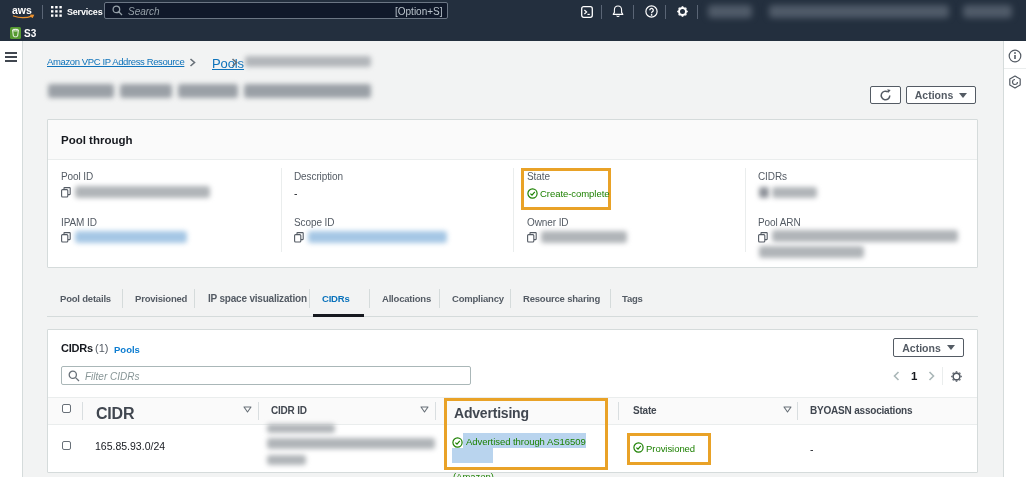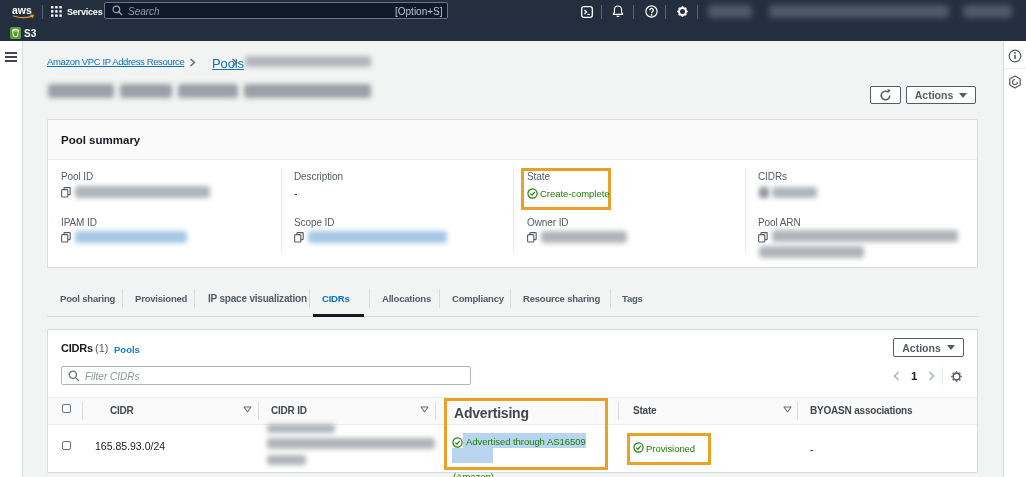--- a/index.html
+++ b/index.html
@@ -137,21 +137,21 @@
 </div>
 <div class="btn" style="left:906px;top:86px;width:70px;height:18px;">
   <span>Actions</span>
   <svg width="8" height="5" viewBox="0 0 8 5" style="margin-left:6px;">
       <path d="M0 0 L8 0 L4 5 Z" fill="#545b64"></path>
     </svg>
 </div>
 
 <div class="card" style="left:47px;top:119px;width:931px;height:149px;"></div>
 <div class="abs" style="left:48px;top:120px;width:929px;height:40px;background:#fafafa;border-bottom:1px solid #eaeded;"></div>
-<div class="abs" style="left:61px;top:134px;font-size:11.5px;font-weight:bold;color:#16191f;">Pool summary</div>
+<div class="abs" style="left:61px;top:134px;font-size:11.5px;font-weight:bold;color:#16191f;">Pool through</div>
 
 <div class="abs" style="left:281px;top:168px;width:1px;height:84px;background:#eaeded;"></div>
 <div class="abs" style="left:513px;top:168px;width:1px;height:84px;background:#eaeded;"></div>
 <div class="abs" style="left:745px;top:168px;width:1px;height:84px;background:#eaeded;"></div>
 
 <div class="abs lbl" style="left:61px;top:171px;">Pool ID</div>
 <svg class="abs" style="left:61px;top:187px;" width="10" height="11" viewBox="0 0 10 11">
   <rect x="0.6" y="2.6" width="6.2" height="7.4" rx="1" stroke="#545b64" stroke-width="1.1" fill="none"></rect>
   <path d="M3 2.6 L3 1.2 Q3 0.6 3.6 0.6 L8.6 0.6 Q9.2 0.6 9.2 1.2 L9.2 7 Q9.2 7.6 8.6 7.6 L7 7.6" stroke="#545b64" stroke-width="1.1" fill="none"></path>
 </svg>
@@ -195,21 +195,21 @@
 
 <div class="abs lbl" style="left:758px;top:217px;">Pool ARN</div>
 <svg class="abs" style="left:758px;top:232px;" width="10" height="11" viewBox="0 0 10 11">
   <rect x="0.6" y="2.6" width="6.2" height="7.4" rx="1" stroke="#545b64" stroke-width="1.1" fill="none"></rect>
   <path d="M3 2.6 L3 1.2 Q3 0.6 3.6 0.6 L8.6 0.6 Q9.2 0.6 9.2 1.2 L9.2 7 Q9.2 7.6 8.6 7.6 L7 7.6" stroke="#545b64" stroke-width="1.1" fill="none"></path>
 </svg>
 <div class="abs blur" style="left:772px;top:230px;width:186px;height:12px;background:#b0b4b8;"></div>
 <div class="abs blur" style="left:759px;top:246px;width:105px;height:12px;background:#b0b4b8;"></div>
 
 <div class="abs" style="left:47px;top:316px;width:931px;height:1px;background:#d5dbdb;"></div>
-<div class="abs" style="top:293px;left:60px;font-size:9.5px;font-weight:bold;color:#545b64;letter-spacing:-0.2px;">Pool sharing</div>
+<div class="abs" style="top:293px;left:60px;font-size:9.5px;font-weight:bold;color:#545b64;letter-spacing:-0.2px;">Pool details</div>
 <div class="abs" style="left:122px;top:289px;width:1px;height:19px;background:#d5dbdb;"></div>
 <div class="abs" style="top:293px;left:135px;font-size:9.5px;font-weight:bold;color:#545b64;letter-spacing:-0.2px;">Provisioned</div>
 <div class="abs" style="left:194px;top:289px;width:1px;height:19px;background:#d5dbdb;"></div>
 <div class="abs" style="top:293px;left:208px;font-size:10px;font-weight:bold;color:#545b64;letter-spacing:-0.2px;">IP space visualization</div>
 <div class="abs" style="left:309px;top:289px;width:1px;height:19px;background:#d5dbdb;"></div>
 <div class="abs" style="top:293px;left:322px;font-size:9.5px;font-weight:bold;color:#0a72bb;letter-spacing:-0.2px;">CIDRs</div>
 <div class="abs" style="left:313px;top:314px;width:51px;height:3px;background:#16191f;"></div>
 <div class="abs" style="left:369px;top:289px;width:1px;height:19px;background:#d5dbdb;"></div>
 <div class="abs" style="top:293px;left:382px;font-size:9.5px;font-weight:bold;color:#545b64;letter-spacing:-0.2px;">Allocations</div>
 <div class="abs" style="left:439px;top:289px;width:1px;height:19px;background:#d5dbdb;"></div>
@@ -255,21 +255,21 @@
     <line x1="2.75" y1="2.75" x2="3.6" y2="3.6"></line>
       <line x1="9.4" y1="9.4" x2="10.25" y2="10.25"></line>
     <line x1="2.75" y1="10.25" x2="3.6" y2="9.4"></line>
       <line x1="9.4" y1="3.6" x2="10.25" y2="2.75"></line>
   </g>
 </svg>
 
 <div class="abs" style="left:48px;top:397px;width:929px;height:28px;background:#fafafa;border-top:1px solid #eaeded;border-bottom:1px solid #eaeded;"></div>
 <div class="abs" style="left:62px;top:404px;width:9px;height:9px;background:#fff;border:1px solid #687078;border-radius:2px;"></div>
 <div class="abs" style="left:82px;top:402px;width:1px;height:18px;background:#d9dee0;"></div>
-<div class="abs" style="left:96px;top:405px;font-size:10px;font-weight:bold;color:#414750;letter-spacing:-0.2px;margin-left:14px;">CIDR</div>
+<div class="abs" style="left:96px;top:405px;font-size:16px;font-weight:bold;color:#414750;letter-spacing:-0.2px;">CIDR</div>
 <svg class="abs" style="left:243px;top:406px;" width="9" height="7" viewBox="0 0 9 7">
   <path d="M1 1 L8 1 L4.5 6 Z" stroke="#687078" stroke-width="1.1" fill="none" stroke-linejoin="round"></path>
 </svg>
 <div class="abs" style="left:258px;top:402px;width:1px;height:18px;background:#d9dee0;"></div>
 <div class="abs" style="left:271px;top:405px;font-size:10px;font-weight:bold;color:#414750;letter-spacing:-0.2px;">CIDR ID</div>
 <svg class="abs" style="left:420px;top:406px;" width="9" height="7" viewBox="0 0 9 7">
   <path d="M1 1 L8 1 L4.5 6 Z" stroke="#687078" stroke-width="1.1" fill="none" stroke-linejoin="round"></path>
 </svg>
 <div class="abs" style="left:435px;top:402px;width:1px;height:18px;background:#d9dee0;"></div>
 <div class="abs" style="left:454px;top:405px;font-size:14px;font-weight:bold;color:#414750;letter-spacing:-0.2px;">Advertising</div>

